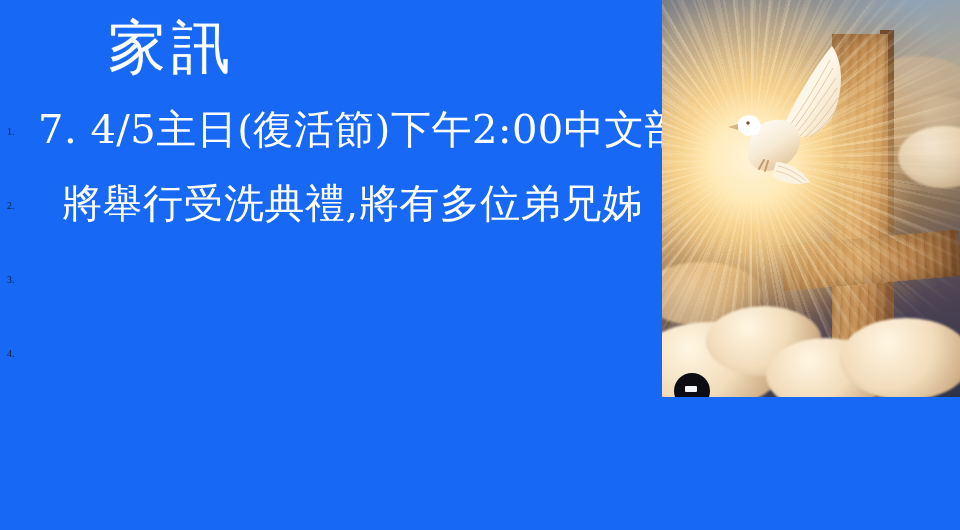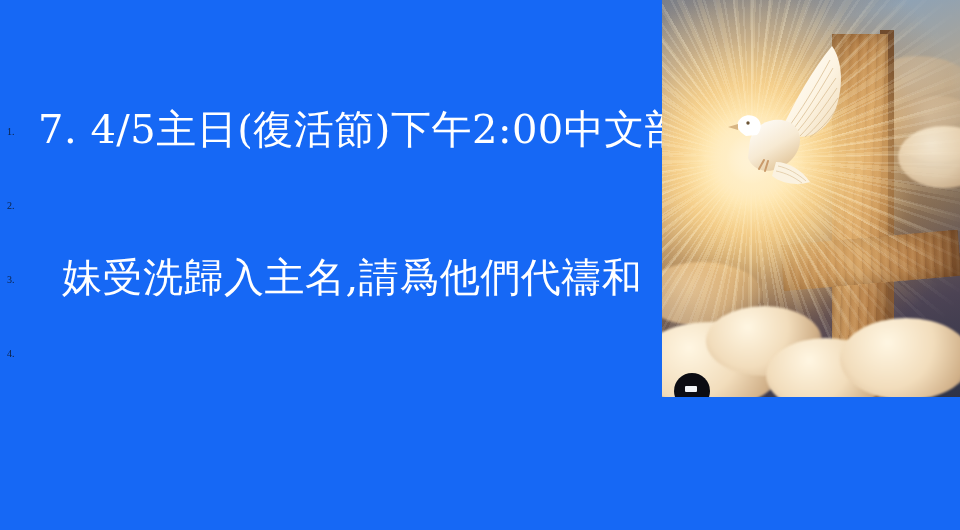--- a/index.html
+++ b/index.html
@@ -171,35 +171,36 @@
     width: 12px; height: 6px;
     background: #f2f4f8;
     border-radius: 1px;
   }
 </style>
 </head>
 <body>
 
 <div id="slide">
 
+  <div id="slide-title">家訊</div>
 
   <div id="body-list">
 
     <div class="body-row">
       <span class="row-marker">1.</span>
       <span class="row-text indent-first">7. 4/5主日(復活節)下午2:00中文部</span>
     </div>
 
     <div class="body-row">
       <span class="row-marker">2.</span>
+      <span class="row-text indent-rest">將舉行受洗典禮,將有多位弟兄姊</span>
     </div>
 
     <div class="body-row">
       <span class="row-marker">3.</span>
-      <span class="row-text indent-rest">妹受洗歸入主名,請爲他們代禱和</span>
     </div>
 
     <div class="body-row">
       <span class="row-marker">4.</span>
     </div>
 
   </div>
 
   <div id="slide-picture">
     <div class="layer sky"></div>

